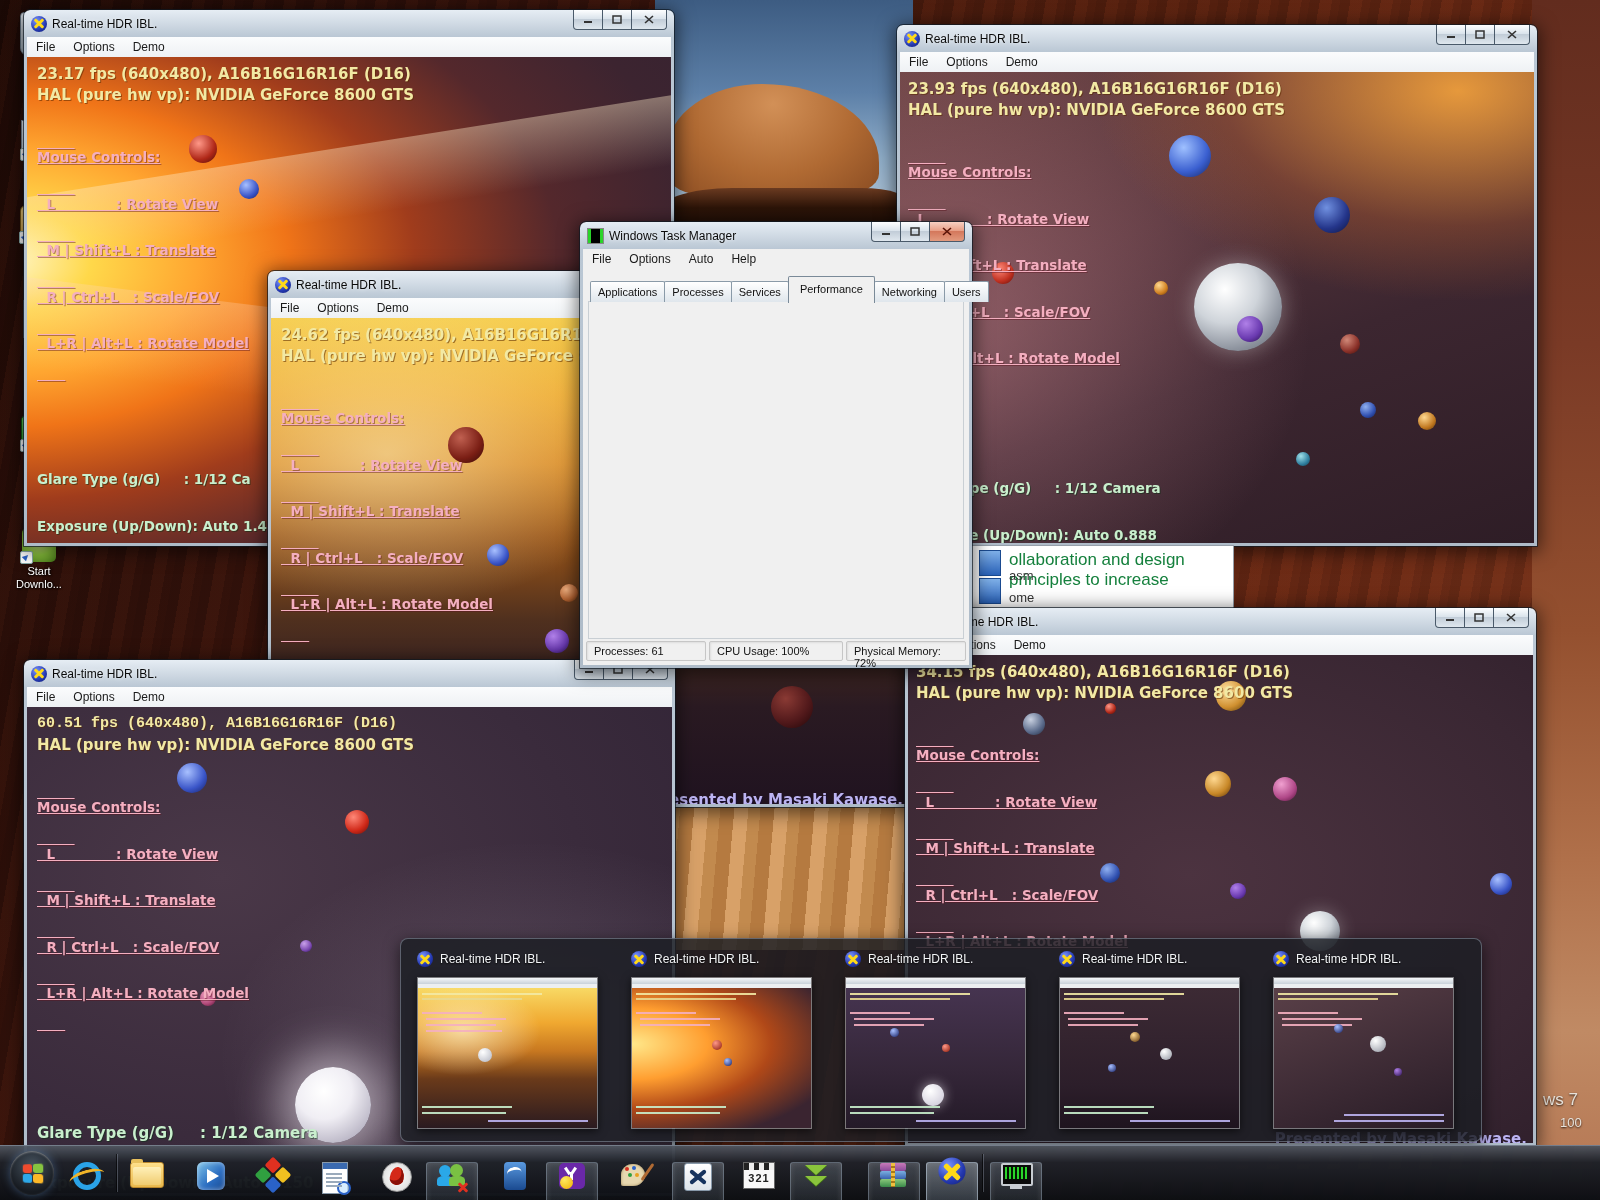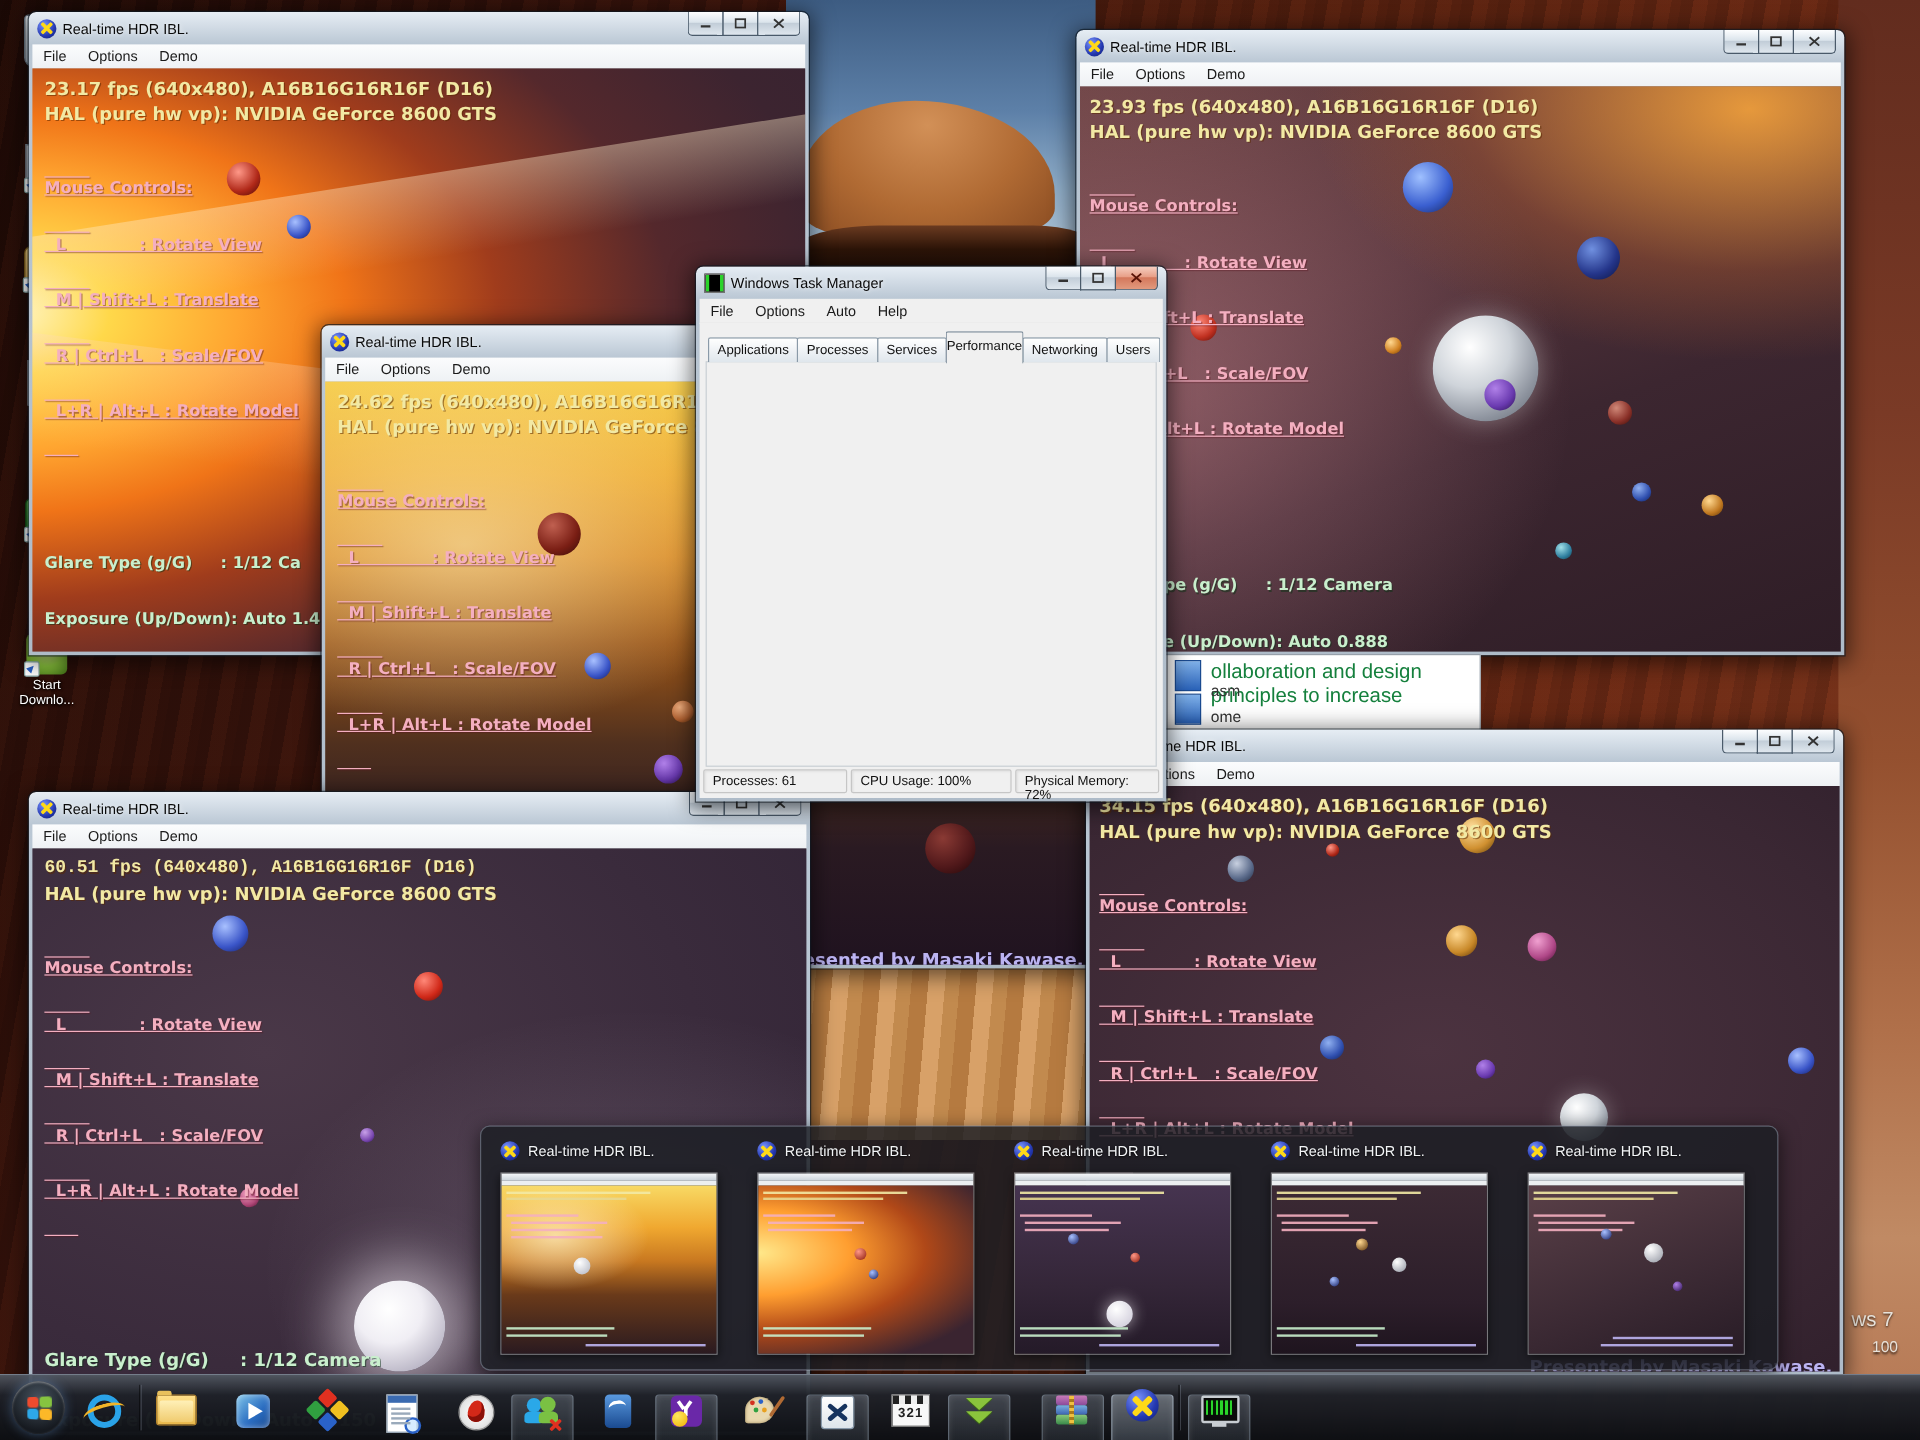--- a/index.html
+++ b/index.html
@@ -41,21 +41,21 @@
   .tr-al{text-align:right;}
   .sph{position:absolute;border-radius:50%;}
   .streak{position:absolute;pointer-events:none;}
   
   .tmw{position:absolute;left:580px;top:222px;width:392px;height:446px;}
   .tm-body{position:absolute;left:3px;right:3px;top:47px;bottom:3px;background:#f0f0f0;}
   .tm-menu{position:absolute;left:3px;right:3px;top:27px;height:20px;background:#f0f0f0;border-bottom:1px solid #d8d8d8;display:flex;font-size:12px;color:#1a1a1a;}
   .tm-menu span{padding:3px 9px 0;}
   .tabs{position:absolute;left:10px;top:56px;height:24px;display:flex;align-items:flex-end;z-index:3;}
   .tab{font-size:11px;color:#111;padding:4px 7px 3px;border:1px solid #8a9aa8;border-bottom:none;background:linear-gradient(#ffffff,#dfe6ec);border-radius:2px 2px 0 0;margin-right:-1px;height:13px;}
-  .tab.act{background:#f0f0f0;padding:6px 0 6px;height:14px;position:relative;top:1px;border-color:#7a8a98;}
+  .tab.act{background:#f0f0f0;padding:6px 11px 6px;height:14px;position:relative;top:1px;border-color:#7a8a98;}
   .tabpage{position:absolute;left:8px;right:8px;top:79px;height:336px;background:#f0f0f0;border:1px solid #c9cfd4;z-index:2;}
   .grp{position:absolute;border:1px solid #d6d6d6;border-radius:3px;}
   .glab{position:absolute;top:-8px;left:8px;background:#f0f0f0;padding:0 4px;font-size:11px;color:#1a1a1a;white-space:nowrap;}
   .gauge{position:absolute;background:#000;border:1px solid #707070;box-shadow:inset 1px 1px 3px #000;}
   .bars{position:absolute;top:5px;bottom:16px;width:16px;background:repeating-linear-gradient(180deg,#27d427 0 3px,#021202 3px 6px);}
   .dith{position:absolute;top:5px;width:16px;background:#000;opacity:.78;}
   .gval{position:absolute;bottom:1px;left:0;right:0;text-align:center;color:#2ad42a;font:11px "DejaVu Sans Mono",monospace;}
   .graph{position:absolute;background-color:#000;background-image:linear-gradient(rgba(0,190,0,.5) 1px,transparent 1px),linear-gradient(90deg,rgba(0,190,0,.5) 1px,transparent 1px);background-size:12px 12px;border:1px solid #707070;box-shadow:inset 1px 1px 3px #000;}
   .kvs{position:absolute;left:10px;right:9px;top:12px;}
   .kv{display:flex;justify-content:space-between;font-size:11px;line-height:16px;color:#111;}
@@ -253,21 +253,21 @@
       <i class="sph" style="left:212px;top:122px;width:20px;height:20px;background:radial-gradient(circle at 35% 30%,#a8c0ff,#3a55c8 60%,#141e62);"></i>
       <div class="dt fz15 cy" style="left:10px;top:8px;">23.17 fps (640x480), A16B16G16R16F (D16)</div>
       <div class="dt fz15 cy" style="left:10px;top:29px;">HAL (pure hw vp): NVIDIA GeForce 8600 GTS</div>
       <div class="dt fz14 cp" style="left:10px;top:62px;">
         <div>Mouse Controls:</div>
         <div>  L             : Rotate View</div>
         <div>  M | Shift+L : Translate</div>
         <div>  R | Ctrl+L   : Scale/FOV</div>
         <div>  L+R | Alt+L : Rotate Model</div>
       </div>
-      <div class="dt fz14 cg" style="left:10px;top:374px;">
+      <div class="dt fz14 cg" style="left:10px;top:384px;">
         <div>Glare Type (g/G)     : 1/12 Ca</div>
         <div>Exposure (Up/Down): Auto 1.4</div>
         
         
         
       </div>
     </div>
   </div>
 
   <div class="aw" style="left:897px;top:25px;width:640px;height:521px;">

